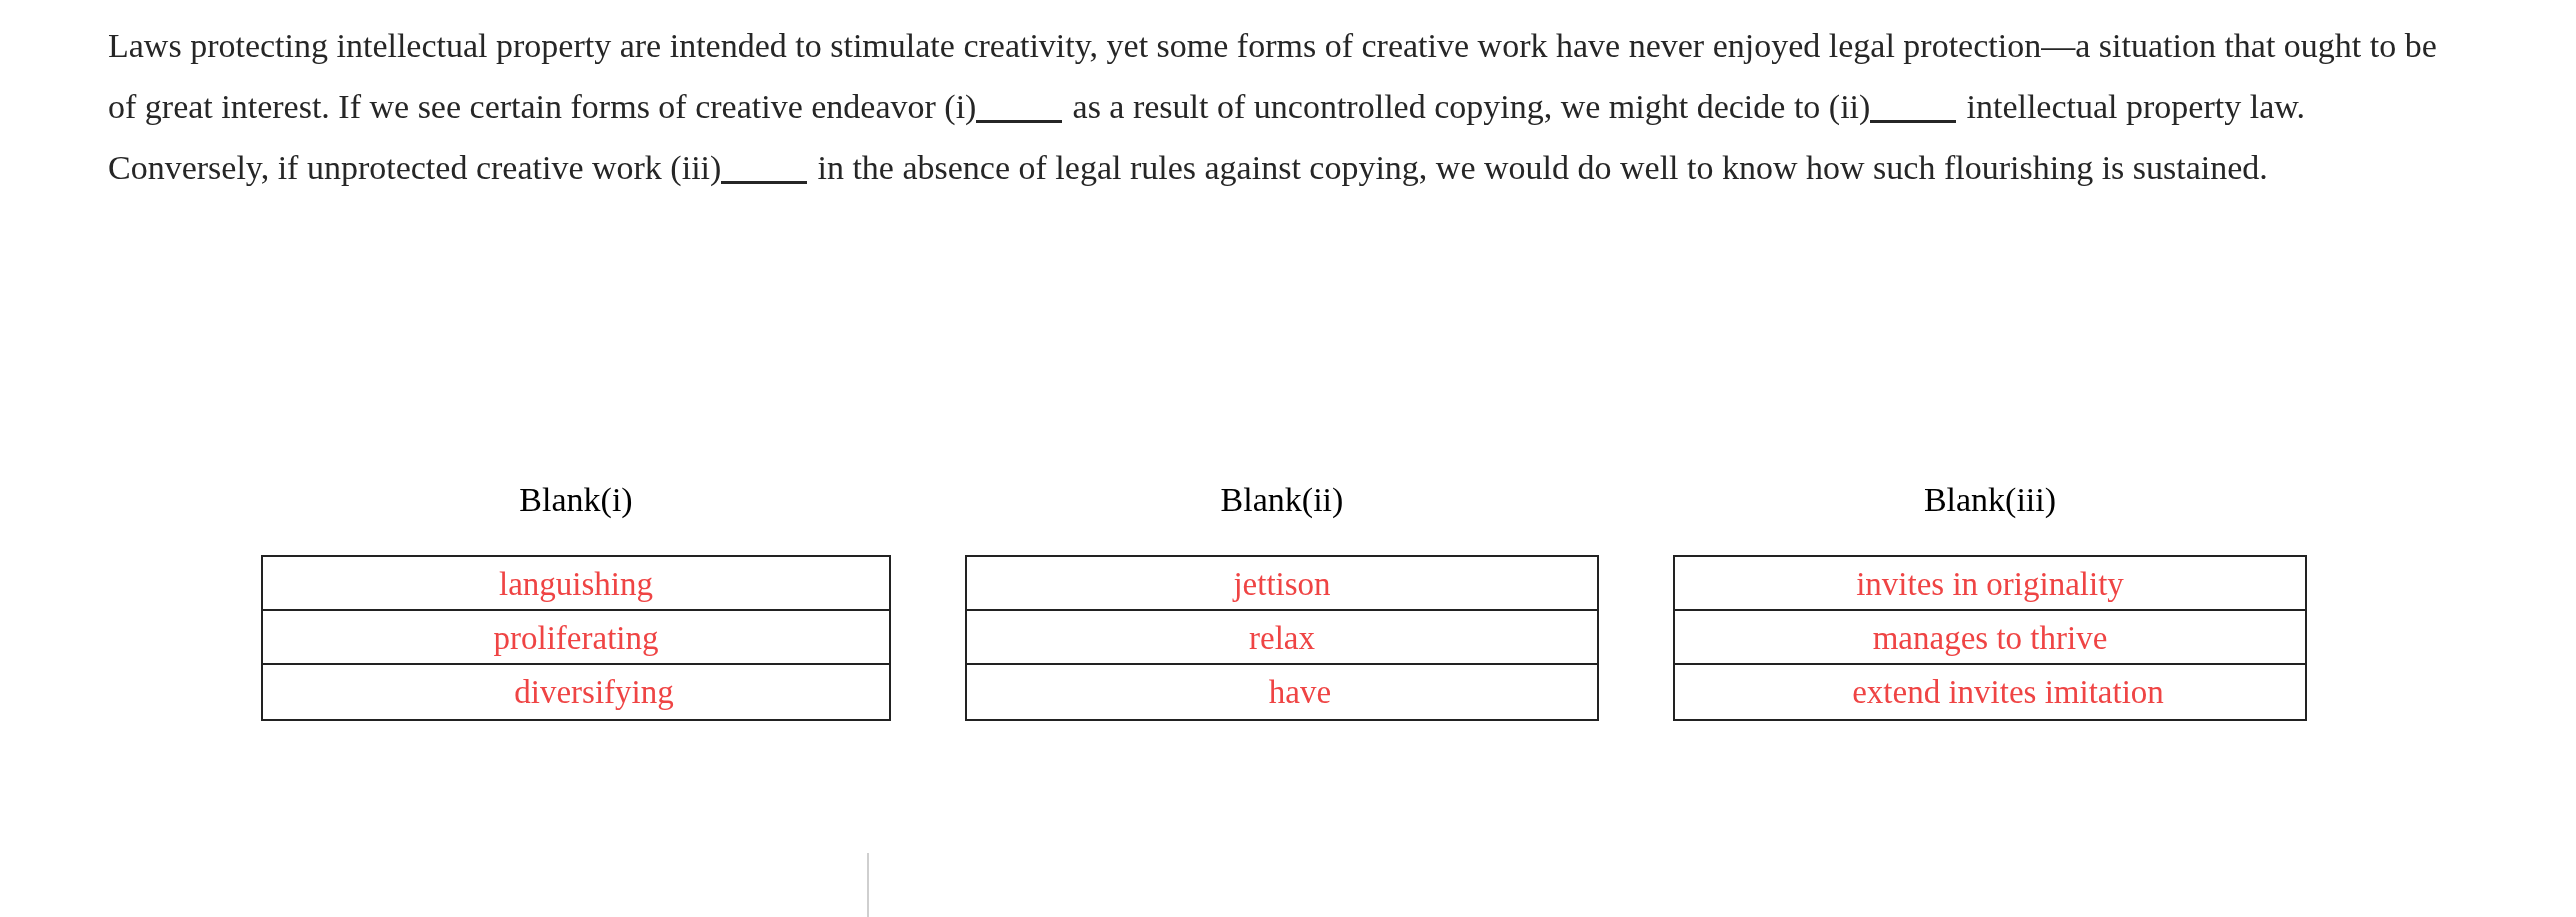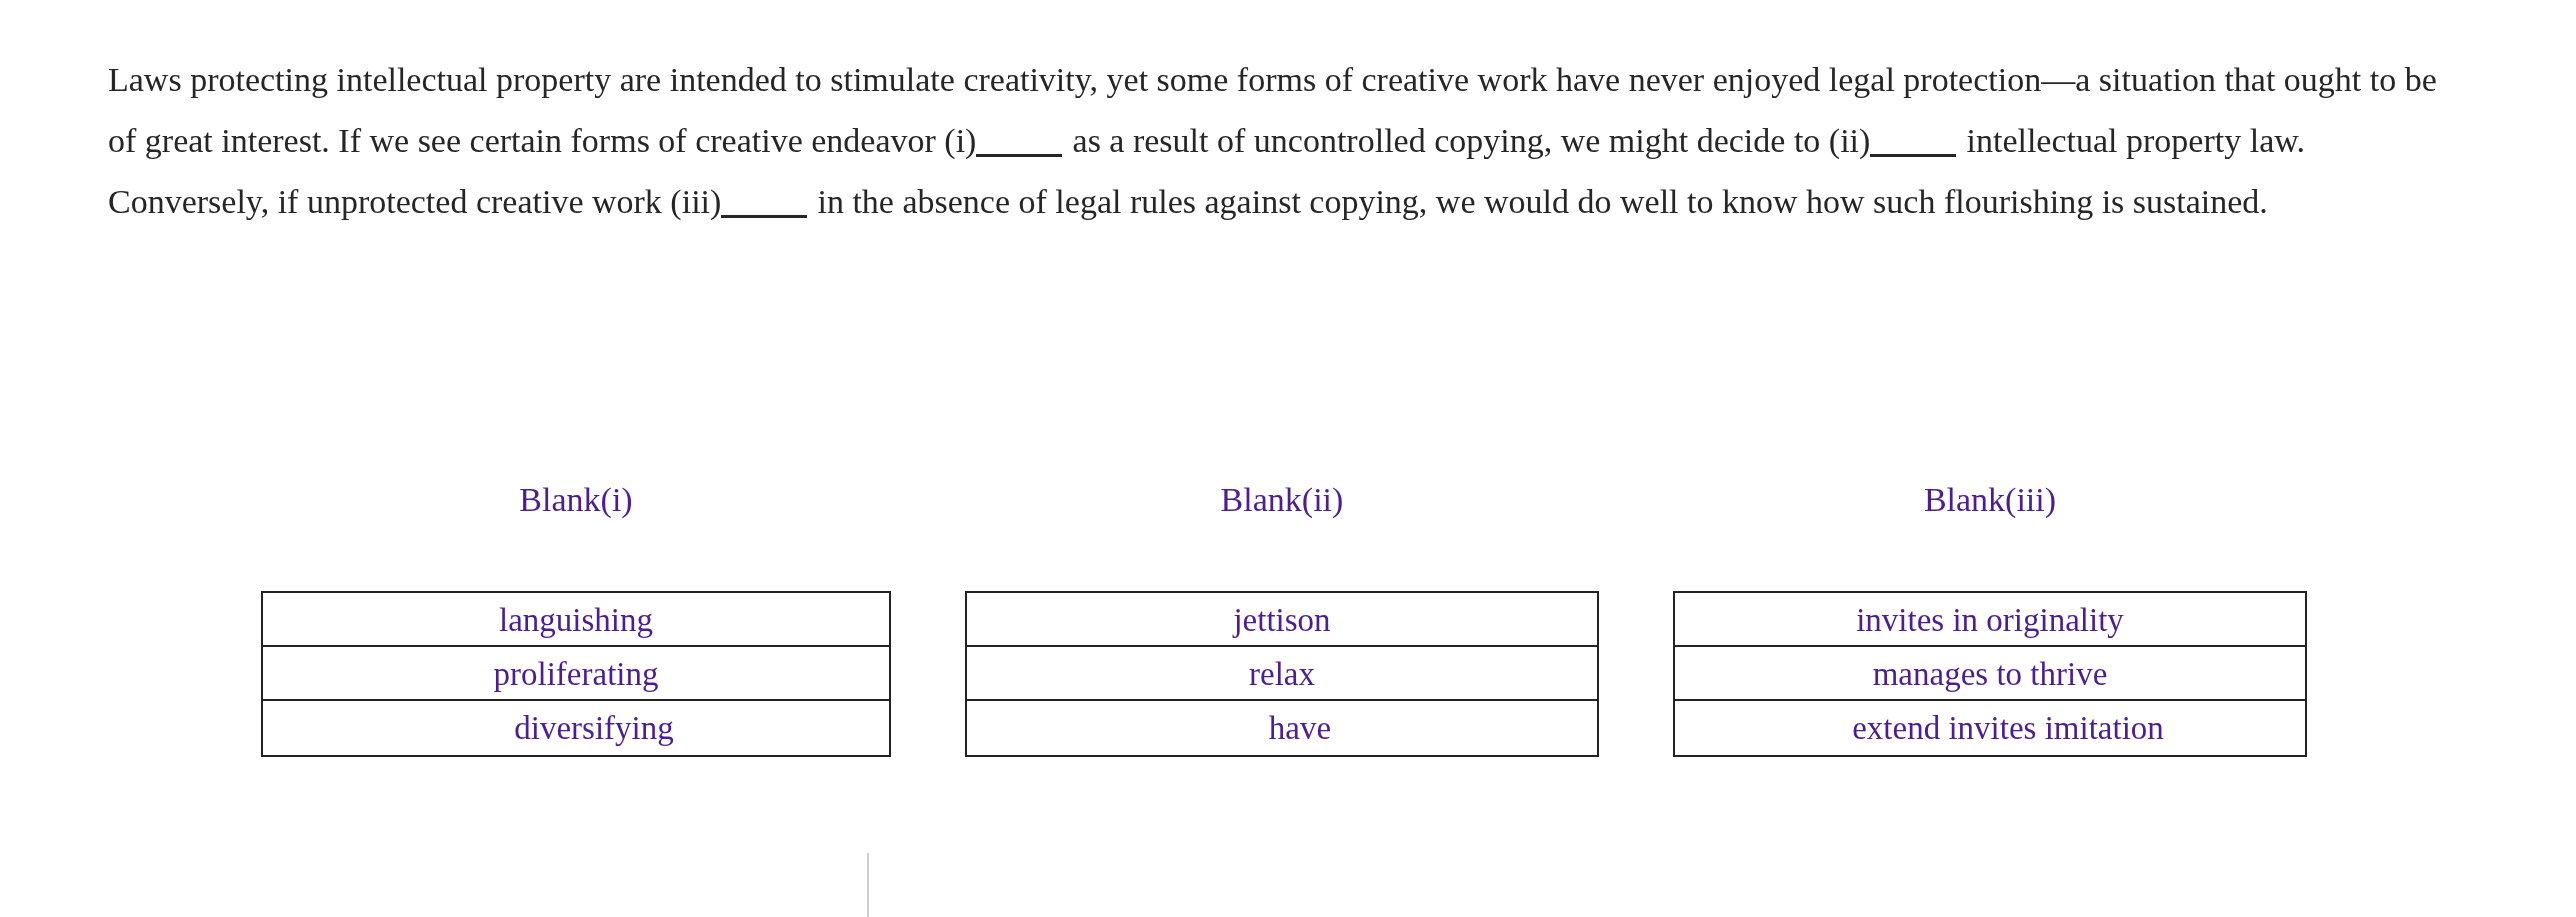--- a/index.html
+++ b/index.html
@@ -14,21 +14,21 @@
     overflow: hidden;
     font-family: "Liberation Serif", "DejaVu Serif", serif;
     color: #2a2a2a;
     -webkit-font-smoothing: antialiased;
   }
 
   
   #passage {
     position: absolute;
     left: 108px;
-    top: 49px;
+    top: 15px;
     width: 2350px;
     font-size: 34px;
     line-height: 61px;
     color: #262626;
     text-align: left;
   }
   .blank-line {
     display: inline-block;
     width: 86px;
     border-bottom: 3.3px solid #262626;
@@ -48,34 +48,34 @@
     top: 0;
   }
   .col-1 { left: 261px;  width: 630px; }
   .col-2 { left: 965px; width: 634px; }
   .col-3 { left: 1673px; width: 634px; }
 
   .blank-heading {
     text-align: center;
     font-size: 34px;
     line-height: 38px;
-    color: #4c1d95;
-    margin-bottom: 72px;
+    color: #000000;
+    margin-bottom: 36px;
   }
   .choice-table {
     border: 2.4px solid #222222;
     background: #ffffff;
     box-sizing: border-box;
   }
   .choice-row {
     height: 54px;
     line-height: 54px;
     text-align: center;
     font-size: 33px;
-    color: #4c1d95;
+    color: #ef4444;
     border-bottom: 2.4px solid #222222;
     box-sizing: border-box;
     background: #ffffff;
   }
   .choice-row:last-child {
     border-bottom: none;
     margin-left: 36px;
   }
 
   

